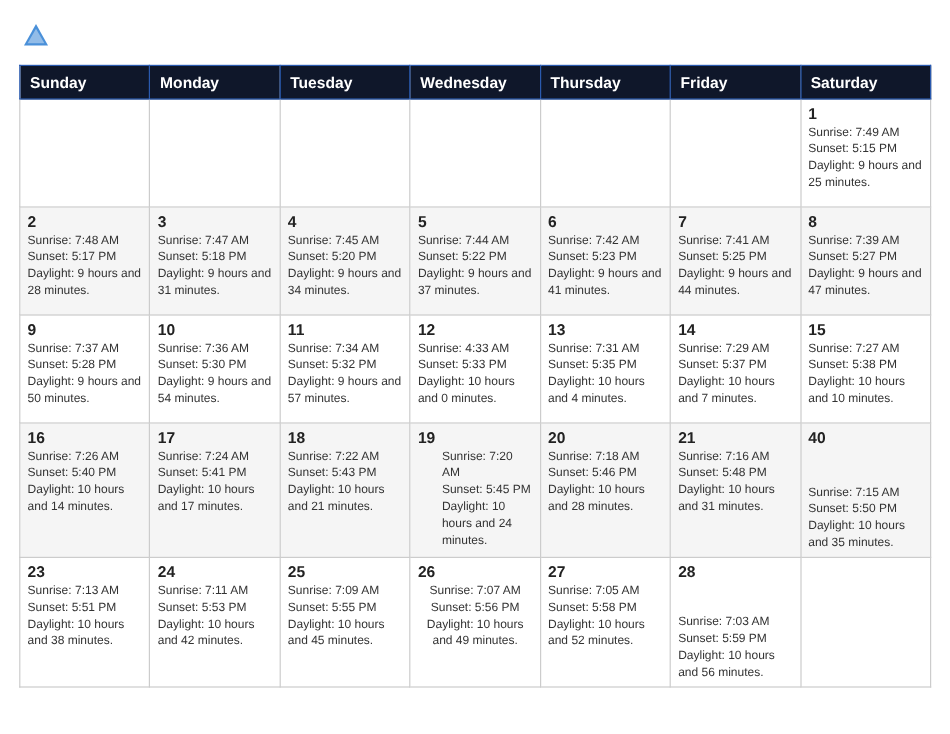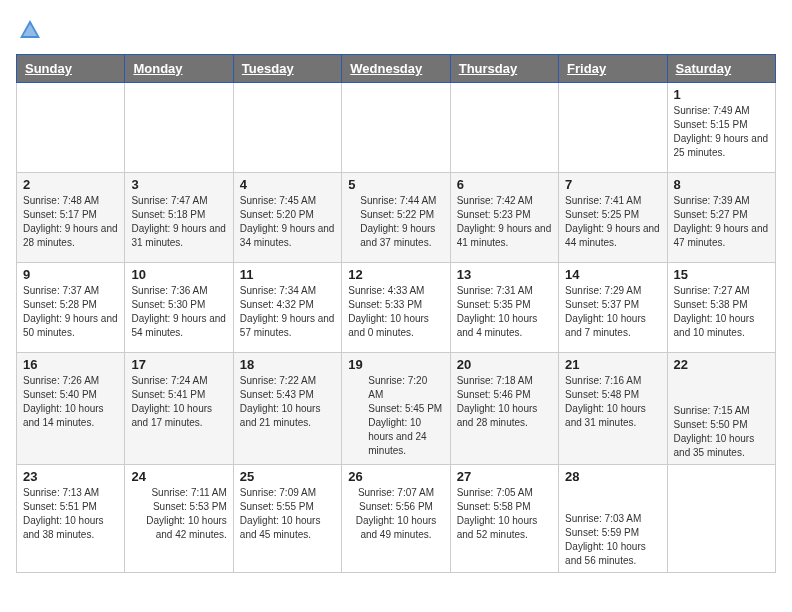--- a/index.html
+++ b/index.html
@@ -46,28 +46,27 @@
     .location {
       font-size: 16px;
       color: #333;
     }
     .calendar {
       width: 100%;
       border-collapse: collapse;
       border: 1px solid #ccc;
     }
     .calendar th {
-      background-color: #737373;
+      background-color: #0f172a;
       color: #fff;
       font-size: 13px;
       font-weight: bold;
       padding: 6px 8px;
       text-align: left;
       border: 1px solid #2a5aaf;
-      text-decoration: underline;
     }
     .calendar td {
       vertical-align: top;
       border: 1px solid #ccc;
       padding: 4px 6px;
       width: 108px;
       height: 90px;
       font-size: 10.5px;
       color: #222;
       background: #fff;
@@ -150,21 +149,21 @@
 Daylight: 9 hours and 31 minutes.</div>
         </td>
         <td>
           <span class="day-number">4</span>
           <div class="day-info" style="white-space: pre-line;">Sunrise: 7:45 AM
 Sunset: 5:20 PM
 Daylight: 9 hours and 34 minutes.</div>
         </td>
         <td>
           <span class="day-number">5</span>
-          <div class="day-info" style="white-space: pre-line; margin-left: 12px;">Sunrise: 7:44 AM
+          <div class="day-info" style="white-space: pre-line;">Sunrise: 7:44 AM
 Sunset: 5:22 PM
 Daylight: 9 hours and 37 minutes.</div>
         </td>
         <td>
           <span class="day-number">6</span>
           <div class="day-info" style="white-space: pre-line;">Sunrise: 7:42 AM
 Sunset: 5:23 PM
 Daylight: 9 hours and 41 minutes.</div>
         </td>
         <td>
@@ -189,21 +188,21 @@
         </td>
         <td>
           <span class="day-number">10</span>
           <div class="day-info" style="white-space: pre-line;">Sunrise: 7:36 AM
 Sunset: 5:30 PM
 Daylight: 9 hours and 54 minutes.</div>
         </td>
         <td>
           <span class="day-number">11</span>
           <div class="day-info" style="white-space: pre-line;">Sunrise: 7:34 AM
-Sunset: 4:32 PM
+Sunset: 5:32 PM
 Daylight: 9 hours and 57 minutes.</div>
         </td>
         <td>
           <span class="day-number">12</span>
           <div class="day-info" style="white-space: pre-line;">Sunrise: 4:33 AM
 Sunset: 5:33 PM
 Daylight: 10 hours and 0 minutes.</div>
         </td>
         <td>
           <span class="day-number">13</span>
@@ -255,36 +254,36 @@
 Sunset: 5:46 PM
 Daylight: 10 hours and 28 minutes.</div>
         </td>
         <td>
           <span class="day-number">21</span>
           <div class="day-info" style="white-space: pre-line;">Sunrise: 7:16 AM
 Sunset: 5:48 PM
 Daylight: 10 hours and 31 minutes.</div>
         </td>
         <td>
-          <span class="day-number">22</span>
+          <span class="day-number">40</span>
           <div class="day-info" style="white-space: pre-line; margin-top: 32px;">Sunrise: 7:15 AM
 Sunset: 5:50 PM
 Daylight: 10 hours and 35 minutes.</div>
         </td>
       </tr>
       <tr>
         <td>
           <span class="day-number">23</span>
           <div class="day-info" style="white-space: pre-line;">Sunrise: 7:13 AM
 Sunset: 5:51 PM
 Daylight: 10 hours and 38 minutes.</div>
         </td>
         <td>
           <span class="day-number">24</span>
-          <div class="day-info" style="white-space: pre-line; text-align: right;">Sunrise: 7:11 AM
+          <div class="day-info" style="white-space: pre-line;">Sunrise: 7:11 AM
 Sunset: 5:53 PM
 Daylight: 10 hours and 42 minutes.</div>
         </td>
         <td>
           <span class="day-number">25</span>
           <div class="day-info" style="white-space: pre-line;">Sunrise: 7:09 AM
 Sunset: 5:55 PM
 Daylight: 10 hours and 45 minutes.</div>
         </td>
         <td>

